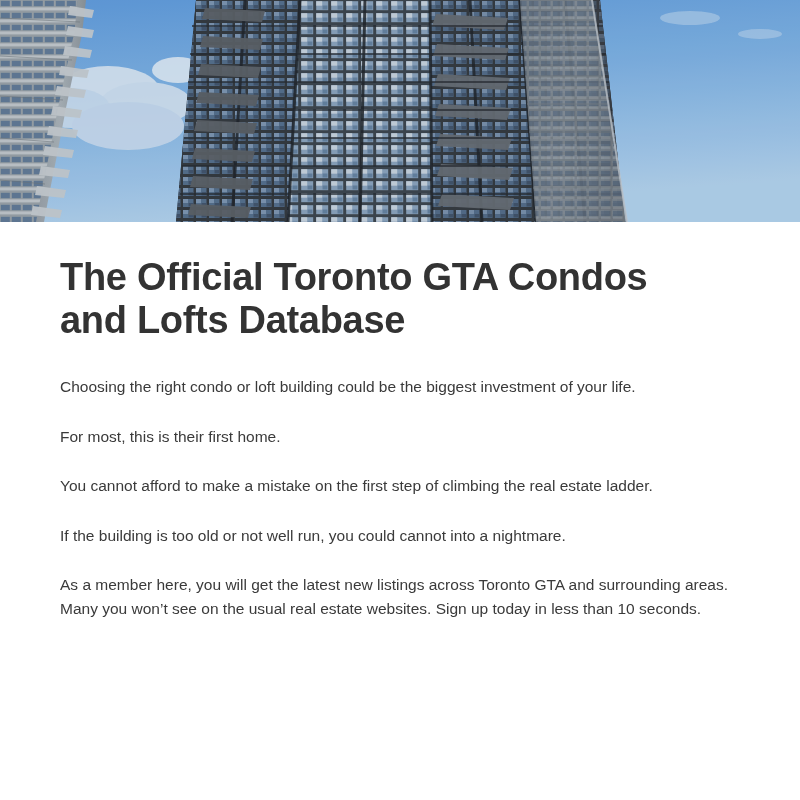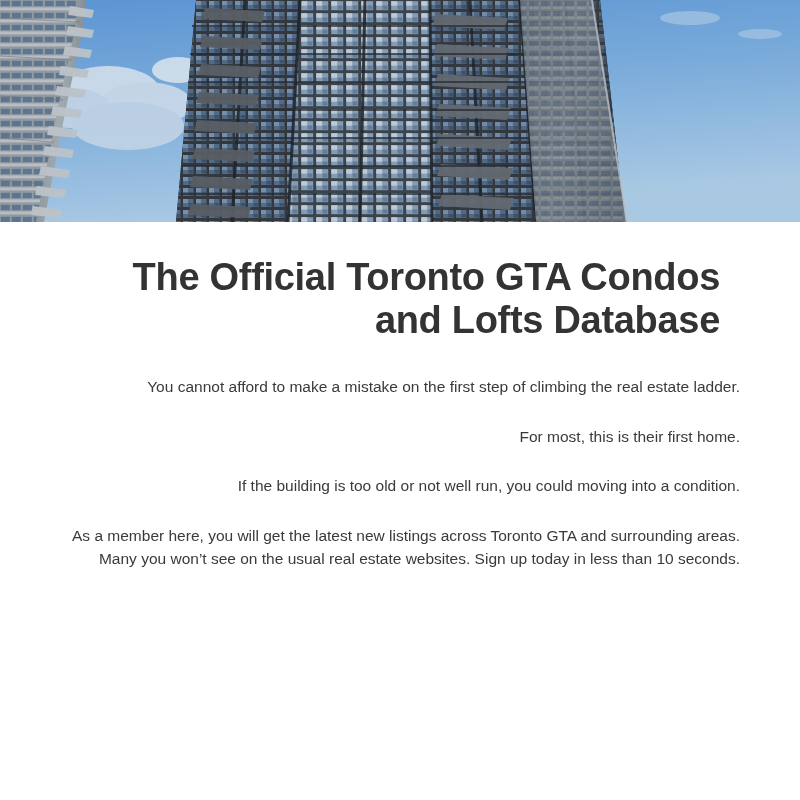--- a/index.html
+++ b/index.html
@@ -12,21 +12,20 @@
     background: #ffffff;
     font-family: "Liberation Sans", sans-serif;
     overflow: hidden;
   }
 
   .page {
     width: 800px;
     height: 764px;
     position: relative;
     background: #ffffff;
-    text-align: right;
   }
 
   
   .hero {
     position: relative;
     width: 800px;
     height: 222px;
     overflow: hidden;
     background: #6da5e0;
   }
@@ -242,20 +241,21 @@
         <rect x="0" y="0" width="800" height="222" fill="#0b1420" opacity="0.05"></rect>
       </g>
     </svg>
   </div>
 
   <div class="content">
 
     <h1 class="page-title">The Official Toronto GTA Condos and Lofts Database</h1>
 
     <div class="body-copy">
+      <p>Choosing the right condo or loft building could be the biggest investment of your life.</p>
+      <p>For most, this is their first home.</p>
       <p>You cannot afford to make a mistake on the first step of climbing the real estate ladder.</p>
-      <p>For most, this is their first home.</p>
-      <p>If the building is too old or not well run, you could moving into a condition.</p>
+      <p>If the building is too old or not well run, you could cannot into a nightmare.</p>
       <p>As a member here, you will get the latest new listings across Toronto GTA and surrounding areas. Many you won’t see on the usual real estate websites. Sign up today in less than 10 seconds.</p>
     </div>
 
   </div>
 </div>
 
 </body></html>

